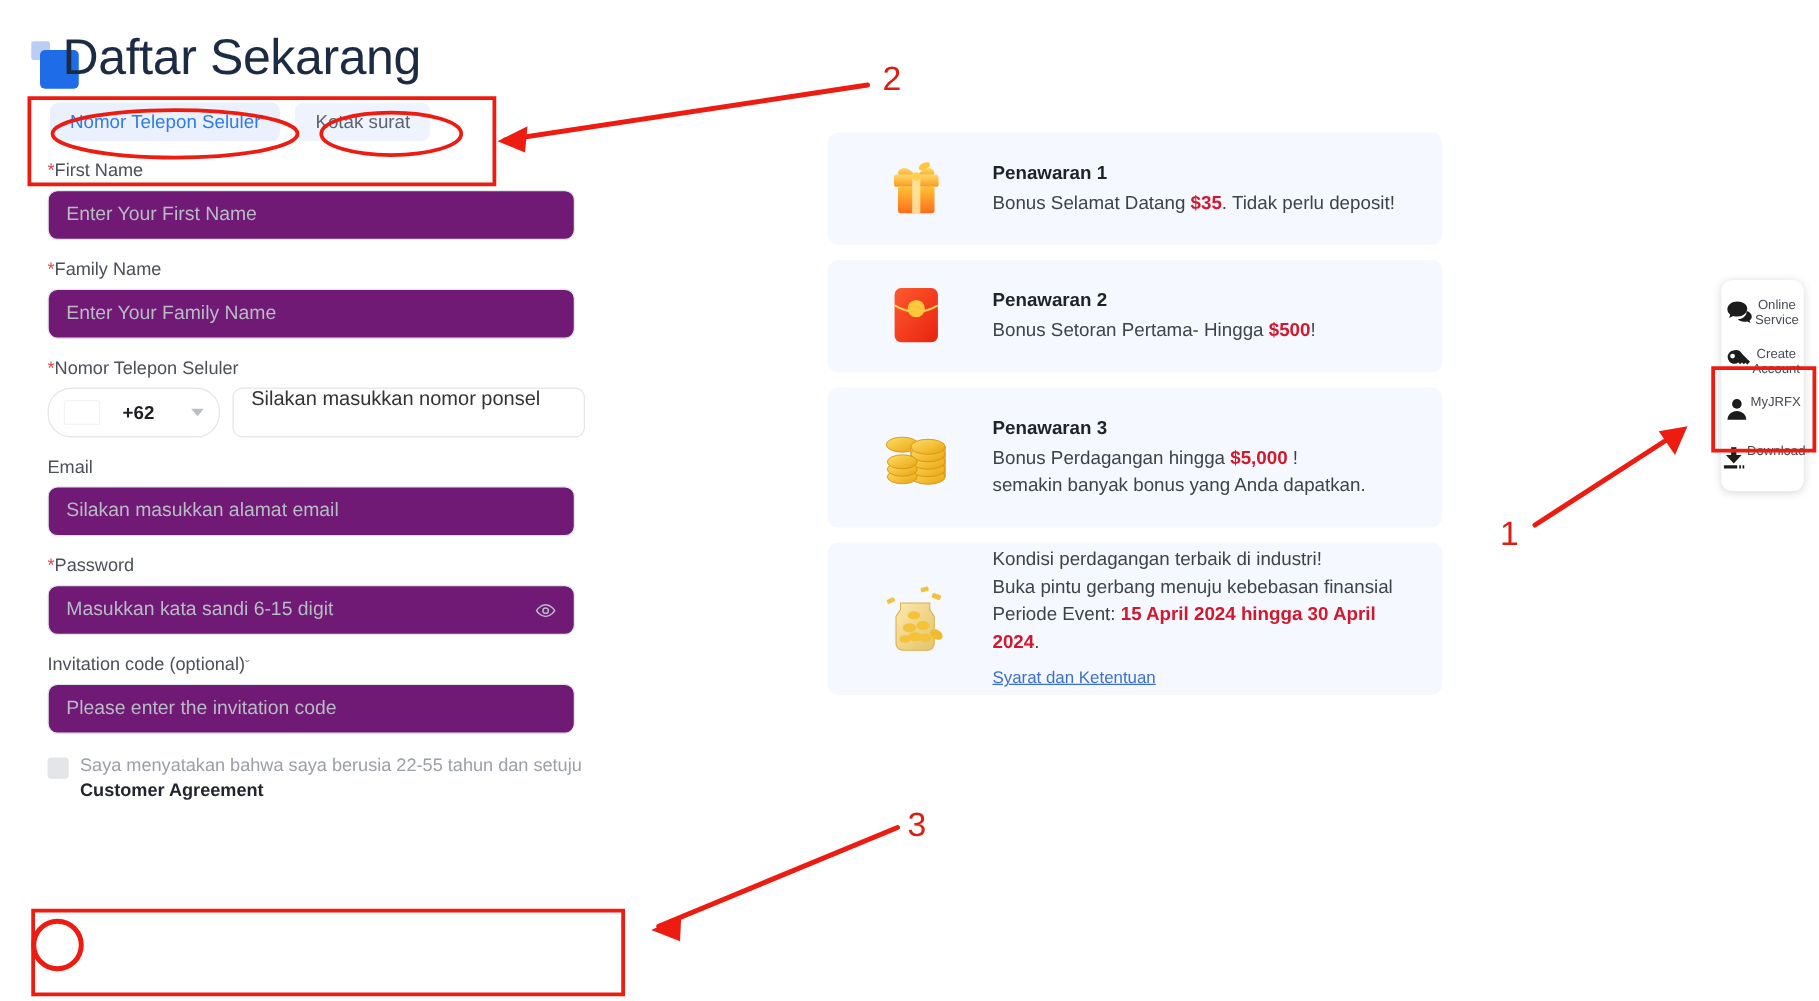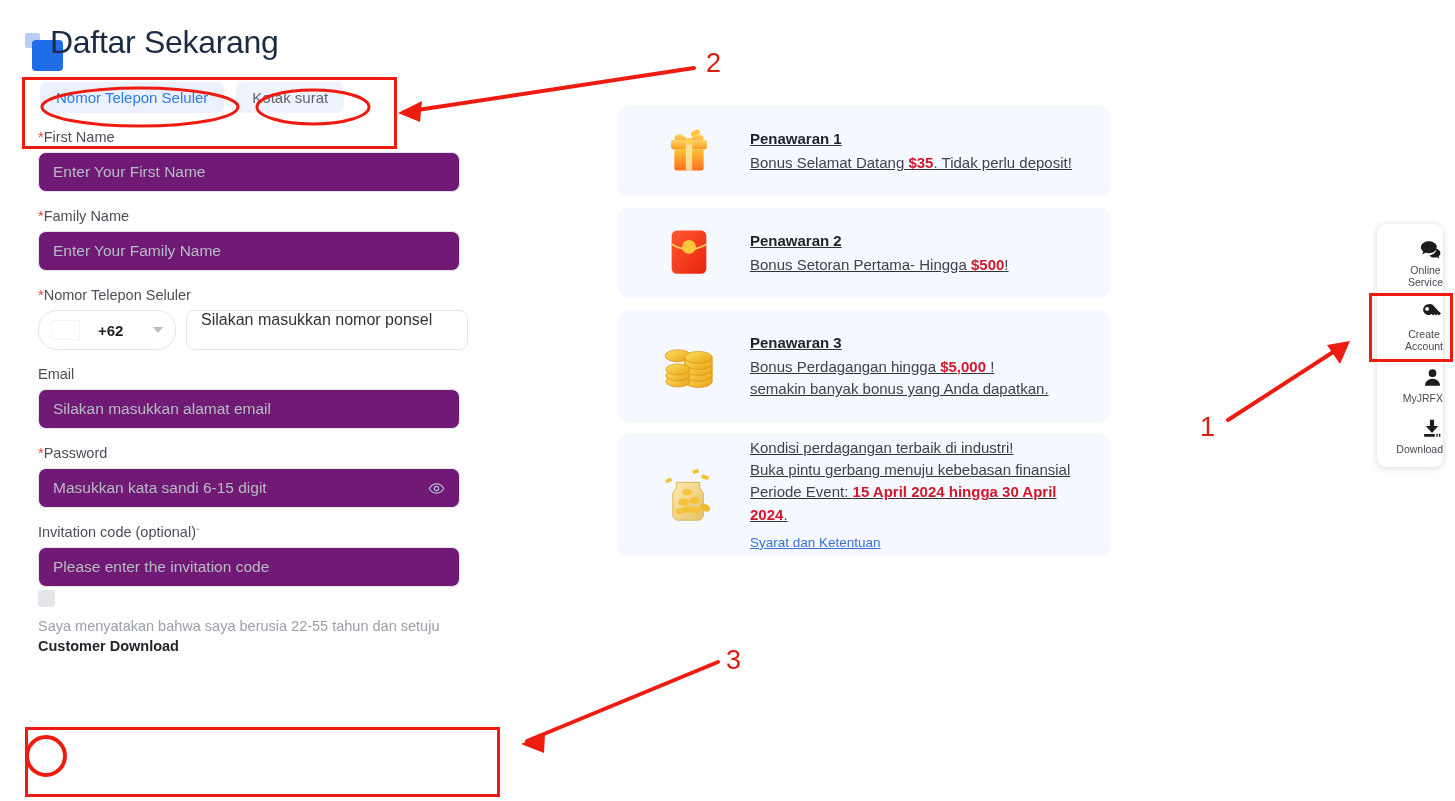--- a/index.html
+++ b/index.html
@@ -39,21 +39,21 @@
   .logo-front {
     position: absolute;
     left: 7px; top: 7px;
     width: 31px; height: 31px;
     background: #1f6ce8;
     border-radius: 4px;
   }
   .page-title {
     position: absolute;
     left: 12px; top: -2px;
-    font-size: 32px;
+    font-size: 40px;
     font-weight: 400;
     color: #1c2b44;
     letter-spacing: -0.3px;
     white-space: nowrap;
   }
 
   .tabs {
     display: flex;
     gap: 12px;
     margin-top: 8px;
@@ -169,24 +169,24 @@
     background: #0d7bf0;
     color: #fff;
     border: none;
     border-radius: 8px;
     font-size: 16px;
     font-family: "Liberation Sans", sans-serif;
     cursor: pointer;
   }
 
   .agree-row {
+    margin-top: 16px;
     display: flex;
     align-items: flex-start;
     gap: 9px;
-    flex-direction: column;
   }
   .checkbox {
     width: 17px; height: 17px;
     background: #e3e5e9;
     border-radius: 3px;
     flex: 0 0 auto;
     margin-top: 3px;
     cursor: pointer;
   }
   .agree-text {
@@ -201,23 +201,22 @@
     font-weight: bold;
     font-size: 14.5px;
     text-decoration: none;
     cursor: pointer;
     margin-top: 1px;
   }
 
   
   .promos {
     position: absolute;
-    left: 618px; top: 106px;
+    left: 662px; top: 106px;
     width: 492px;
-    text-decoration: underline;
   }
   .promo-card {
     background: #f5f8ff;
     border-radius: 9px;
     display: flex;
     align-items: center;
     padding: 0 34px;
     box-sizing: border-box;
     margin-bottom: 12px;
   }
@@ -261,22 +260,22 @@
     left: 1377px; top: 224px;
     width: 66px;
     background: #ffffff;
     border-radius: 9px;
     box-shadow: 0 1px 7px rgba(0,0,0,0.16);
     padding: 7px 0 6px;
     box-sizing: border-box;
   }
   .side-item {
     display: flex;
-    flex-direction: column;
-    align-items: flex-end;
+    flex-direction: row;
+    align-items: flex-start;
     justify-content: center;
     padding: 7px 0 6px;
     cursor: pointer;
   }
   .side-icon {
     height: 23px;
     display: flex;
     align-items: center;
     justify-content: center;
     margin-bottom: 3px;
@@ -379,21 +378,21 @@
     <div class="field-label"><span>Invitation code (optional)</span><span class="chev">ˇ</span></div>
     <div class="input-box">
       <span class="ph">Please enter the invitation code</span>
     </div>
   </div>
 
   <div class="agree-row">
     <div class="checkbox"></div>
     <div>
       <span class="agree-text">Saya menyatakan bahwa saya berusia 22-55 tahun dan setuju</span>
-      <a class="agree-link">Customer Download</a>
+      <a class="agree-link">Customer Agreement</a>
     </div>
   </div>
 </div>
 
 <div class="promos">
 
   <div class="promo-card c1">
     <div class="promo-icon">
       <svg width="52" height="52" viewBox="0 0 64 64">
         <defs>

